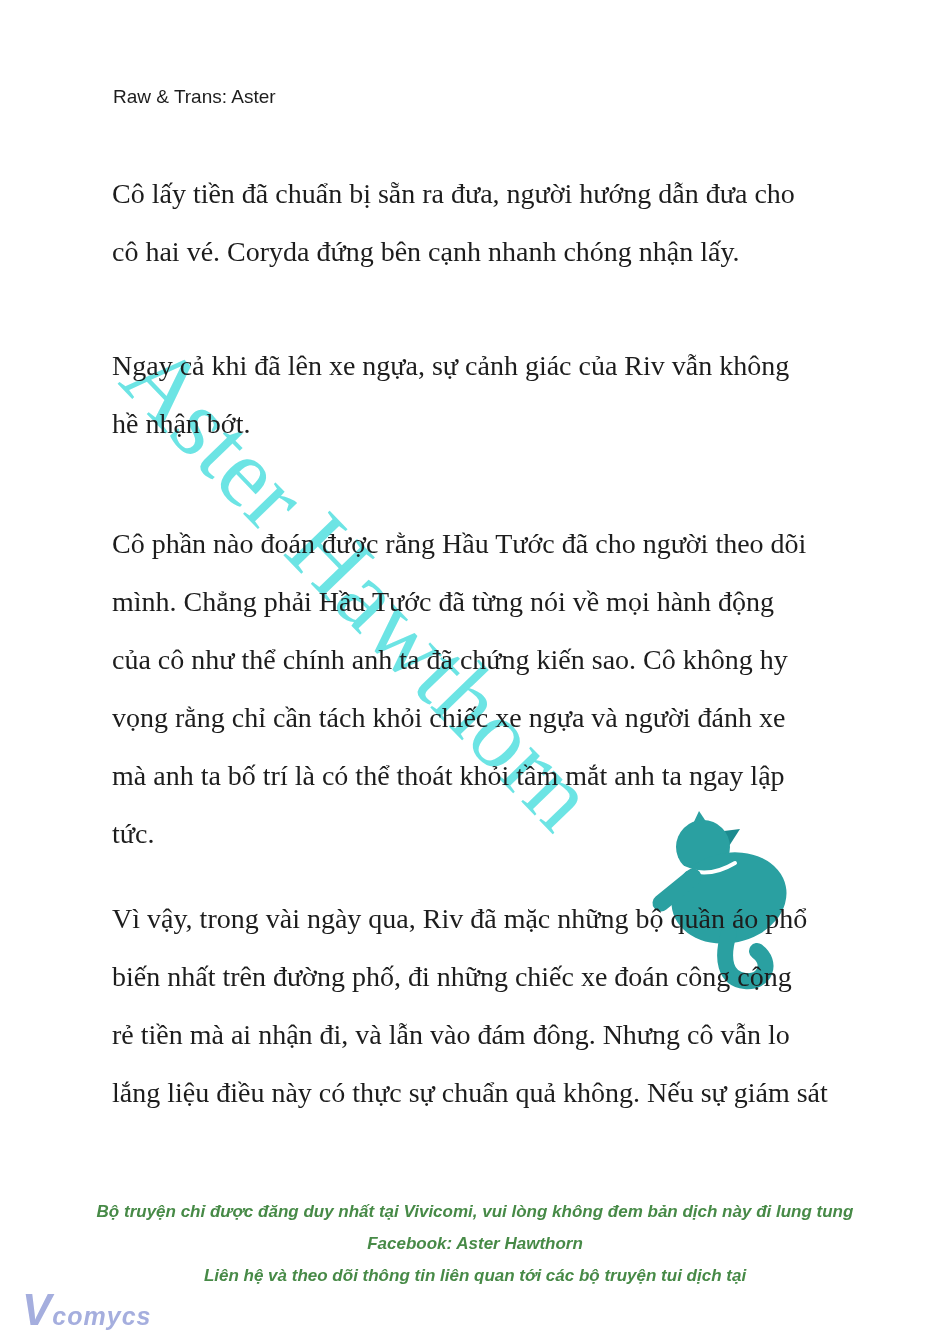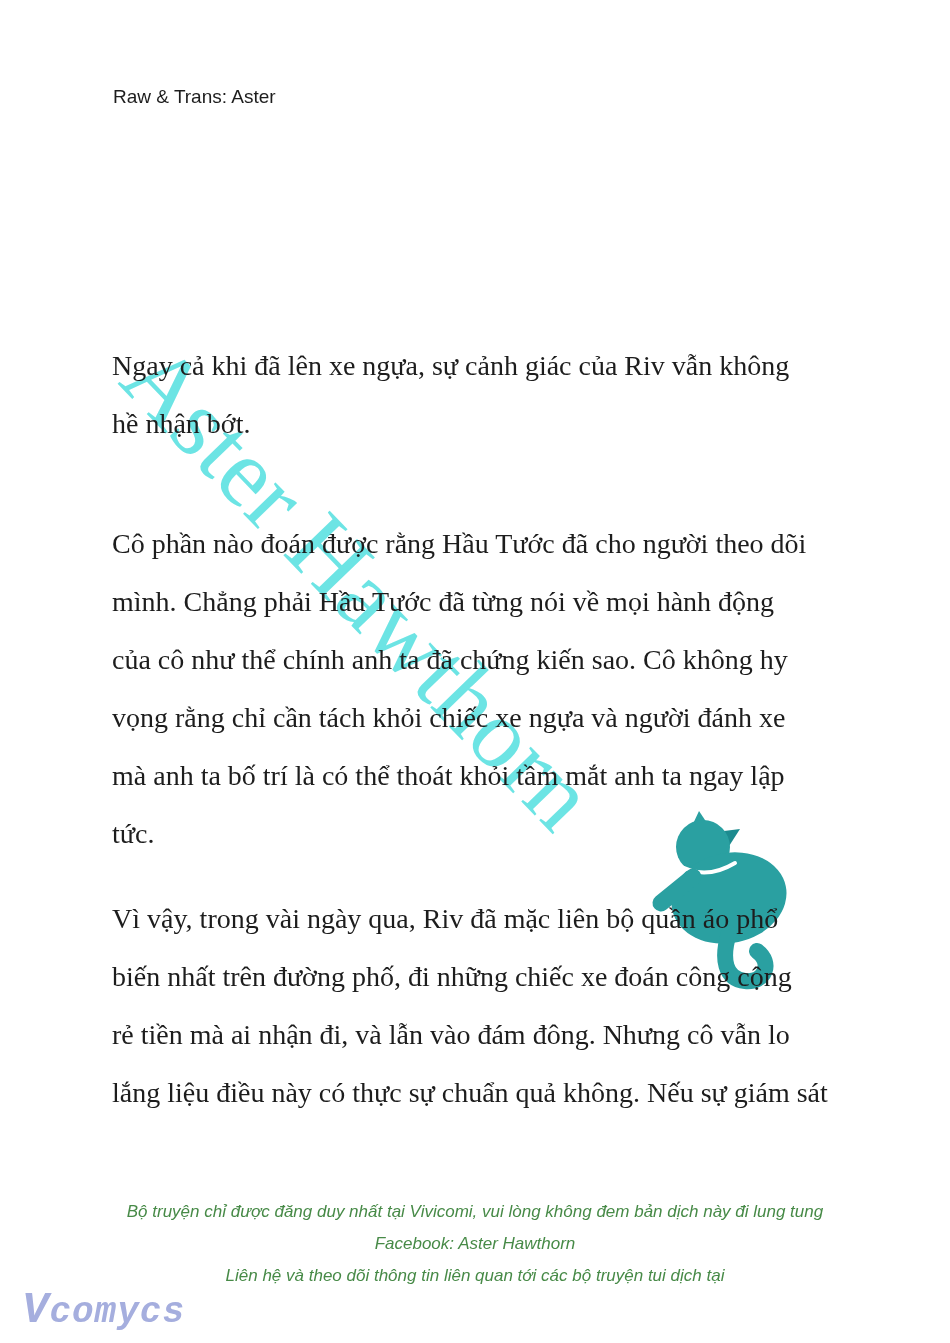--- a/index.html
+++ b/index.html
@@ -25,27 +25,27 @@
   }
   .cat{position:absolute;left:645px;top:805px;z-index:1;}
   .para{
     position:absolute;left:112px;width:745px;
     font-size:28px;line-height:58px;color:var(--text);z-index:2;
   }
   .para .line{white-space:nowrap;}
   .p1{top:165px}.p2{top:337px}.p3{top:515px}.p4{top:890px}
   .footer{
     position:absolute;left:0;top:1196px;width:950px;text-align:center;
-    font-family:"Liberation Sans", sans-serif;font-style:italic;font-weight:normal;
+    font-family:"Liberation Sans", sans-serif;font-style:italic;font-weight:bold;
     font-size:17px;line-height:32px;color:var(--footer);z-index:2;
   }
   .logo{
     position:absolute;left:22px;top:1288px;
-    font-family:Liberation Mono, monospace;font-style:italic;font-weight:bold;
-    font-size:36px;letter-spacing:1px;color:var(--logo);z-index:2;line-height:44px;
+    font-family:Liberation Sans, sans-serif;font-style:italic;font-weight:bold;
+    font-size:25px;letter-spacing:1px;color:var(--logo);z-index:2;line-height:44px;
   }
   .logo::first-letter{font-size:44px;}
 </style>
 </head>
 <body>
 
 <div class="page">
 
   <div class="header">Raw &amp; Trans: Aster</div>
 
@@ -54,37 +54,41 @@
   <svg class="cat" width="150" height="190" viewBox="0 0 150 190" xmlns="http://www.w3.org/2000/svg">
     <path d="M 54 6 L 40 36 L 68 27 Z" style="fill:var(--cat)"></path>
     <path d="M 95 24 L 63 28 L 77 52 Z" style="fill:var(--cat-shade)"></path>
     <circle cx="58" cy="42" r="27" style="fill:var(--cat)"></circle>
     <ellipse cx="84" cy="93" rx="58" ry="45" transform="rotate(-12 84 93)" style="fill:var(--cat)"></ellipse>
     <path d="M 33 60 Q 60 76 90 58" style="fill:none;stroke:#ffffff;stroke-width:4;stroke-linecap:round"></path>
     <path d="M 48 72 L 16 98" style="fill:none;stroke:var(--cat);stroke-width:17;stroke-linecap:round"></path>
     <path d="M 84 128 C 76 154 80 174 100 176 C 120 178 128 158 112 146" style="fill:none;stroke:var(--cat);stroke-width:16;stroke-linecap:round"></path>
   </svg>
 
+  <div class="para p1">
+    <div class="line">Cô lấy tiền đã chuẩn bị sẵn ra đưa, người hướng dẫn đưa cho</div>
+    <div class="line">cô hai vé. Coryda đứng bên cạnh nhanh chóng nhận lấy.</div>
+  </div>
 
   <div class="para p2">
     <div class="line">Ngay cả khi đã lên xe ngựa, sự cảnh giác của Riv vẫn không</div>
     <div class="line">hề nhận bớt.</div>
   </div>
 
   <div class="para p3">
     <div class="line">Cô phần nào đoán được rằng Hầu Tước đã cho người theo dõi</div>
     <div class="line">mình. Chẳng phải Hầu Tước đã từng nói về mọi hành động</div>
     <div class="line">của cô như thể chính anh ta đã chứng kiến sao. Cô không hy</div>
     <div class="line">vọng rằng chỉ cần tách khỏi chiếc xe ngựa và người đánh xe</div>
     <div class="line">mà anh ta bố trí là có thể thoát khỏi tầm mắt anh ta ngay lập</div>
     <div class="line">tức.</div>
   </div>
 
   <div class="para p4">
-    <div class="line">Vì vậy, trong vài ngày qua, Riv đã mặc liên bộ quần áo phổ</div>
+    <div class="line">Vì vậy, trong vài ngày qua, Riv đã mặc những bộ quần áo phổ</div>
     <div class="line">biến nhất trên đường phố, đi những chiếc xe đoán công cộng</div>
     <div class="line">rẻ tiền mà ai nhận đi, và lẫn vào đám đông. Nhưng cô vẫn lo</div>
     <div class="line">lắng liệu điều này có thực sự chuẩn quả không. Nếu sự giám sát</div>
   </div>
 
   <div class="footer">
     <div class="fline">Bộ truyện chỉ được đăng duy nhất tại Vivicomi, vui lòng không đem bản dịch này đi lung tung</div>
     <div class="fline">Facebook: Aster Hawthorn</div>
     <div class="fline">Liên hệ và theo dõi thông tin liên quan tới các bộ truyện tui dịch tại</div>
   </div>

